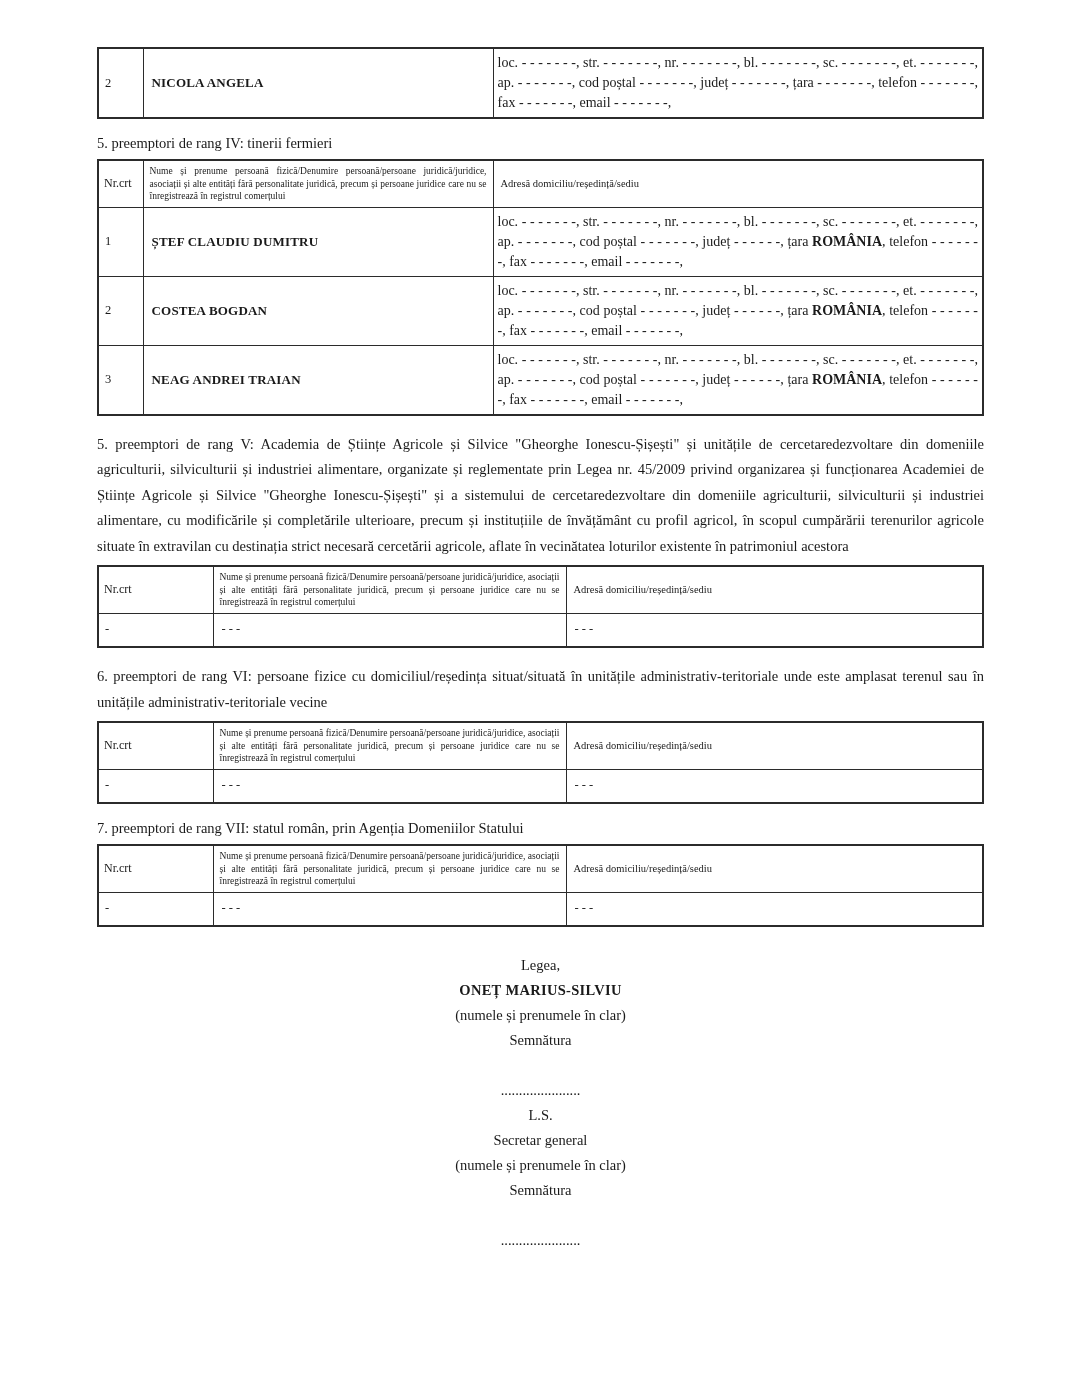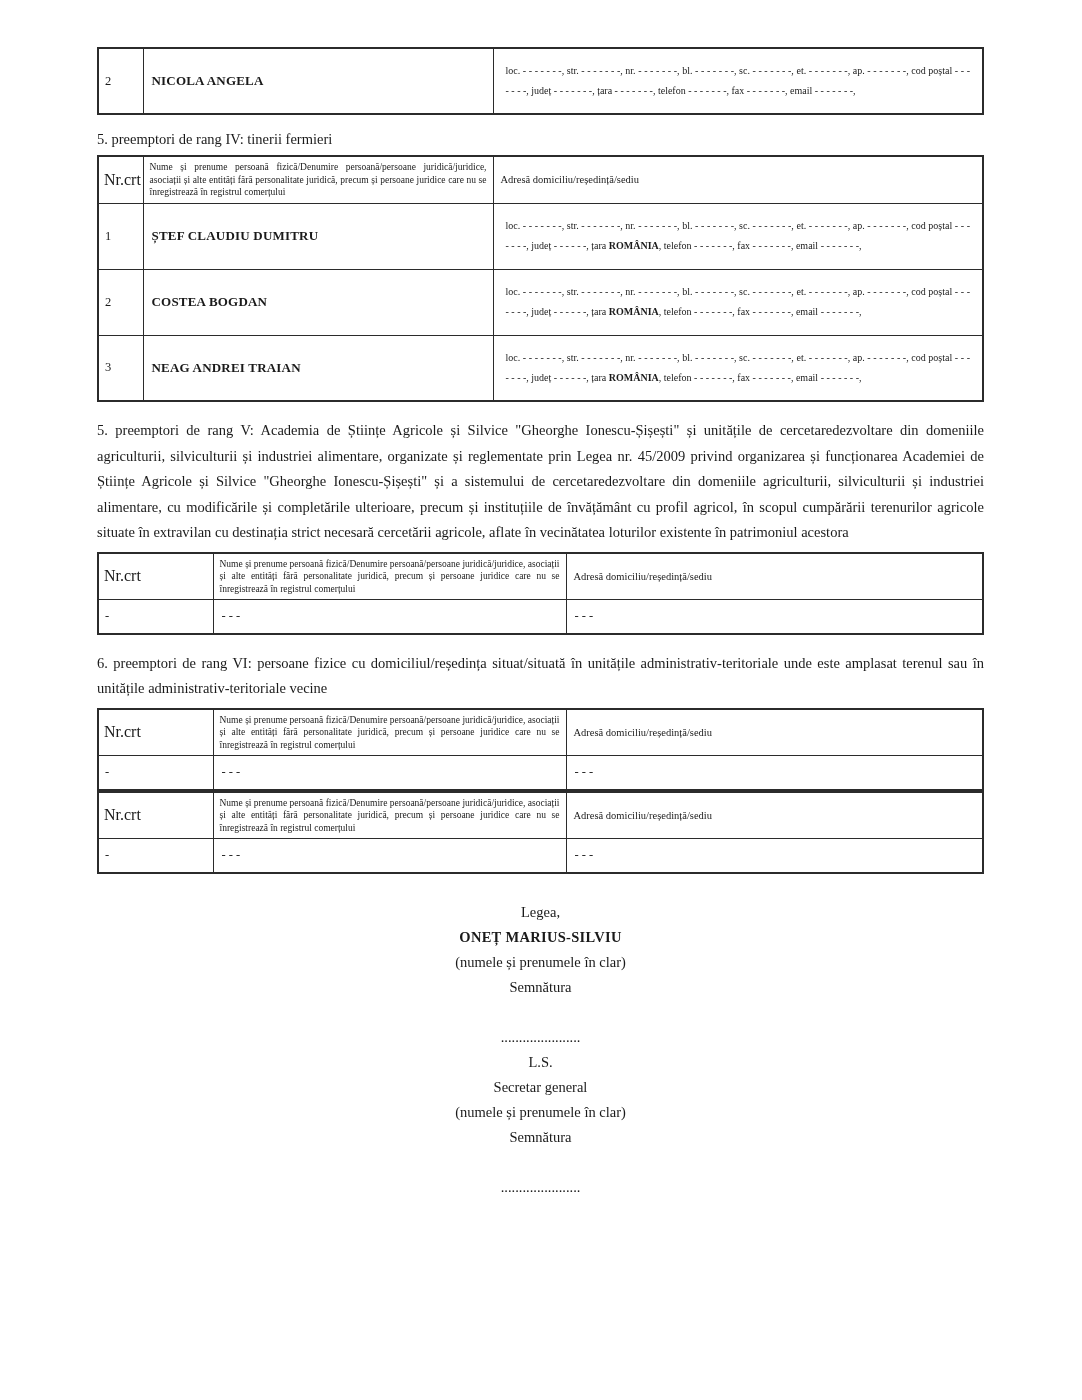--- a/index.html
+++ b/index.html
@@ -14,25 +14,25 @@
   td{border:1px solid #2b2b2b;vertical-align:middle;box-sizing:border-box;}
   
   .col-nr-narrow{width:45px;}
   .col-name-wide{width:350px;}
   
   .col-nr-wide{width:115px;}
   .col-name-mid{width:353px;}
 
   td.nr-cell{font-size:12.5px;padding:2px 6px;}
   td.name-cell{font-weight:bold;font-size:13px;padding:2px 8px;letter-spacing:.2px;}
-  td.addr-cell{font-size:10px;line-height:20px;padding:4px 12px;vertical-align:middle;text-align:justify;}
+  td.addr-cell{font-size:14px;line-height:20px;padding:4px 4px;vertical-align:middle;text-align:justify;}
   td.addr-cell .country{font-weight:bold;}
 
   tr.hdr td{vertical-align:middle;margin-left:48px;}
-  td.hdr-nr{font-size:16px;padding:2px 5px;}
+  td.hdr-nr{font-size:12px;padding:2px 5px;}
   td.hdr-name{font-size:9.5px;line-height:12.5px;padding:3px 6px;text-align:justify;}
   td.hdr-addr{font-size:10.5px;padding:17px 7px;}
   tr.hdr{height:47px;}
   tr.data-tall{height:66px;}
   tr.data-short{height:34px;}
   td.empty-nr{font-size:12.5px;padding:2px 6px;}
   td.empty-txt{font-size:12.5px;padding:2px 8px;}
 
   .section-heading{font-size:14.5px;margin:16px 0 7px 0;}
   .section-para{font-size:14.5px;line-height:25.5px;text-align:justify;margin:16px 0 6px 0;}
@@ -128,20 +128,21 @@
       <td class="hdr-addr">Adresă domiciliu/reședință/sediu</td>
     </tr>
     <tr class="data-short">
       <td class="empty-nr">-</td>
       <td class="empty-txt">- - -</td>
       <td class="empty-txt">- - -</td>
     </tr>
   </tbody>
     </table>
 
+  <div class="section-heading">7. preemptori de rang VII: statul român, prin Agenția Domeniilor Statului</div>
   <table>
     <colgroup>
         <col class="col-nr-wide">
         <col class="col-name-mid">
         <col>
       </colgroup>
     <tbody>
         <tr class="hdr">
       <td class="hdr-nr">Nr.crt</td>
       <td class="hdr-name">Nume și prenume persoană fizică/Denumire persoană/persoane juridică/juridice, asociații și alte entități fără personalitate juridică, precum și persoane juridice care nu se înregistrează în registrul comerțului</td>

